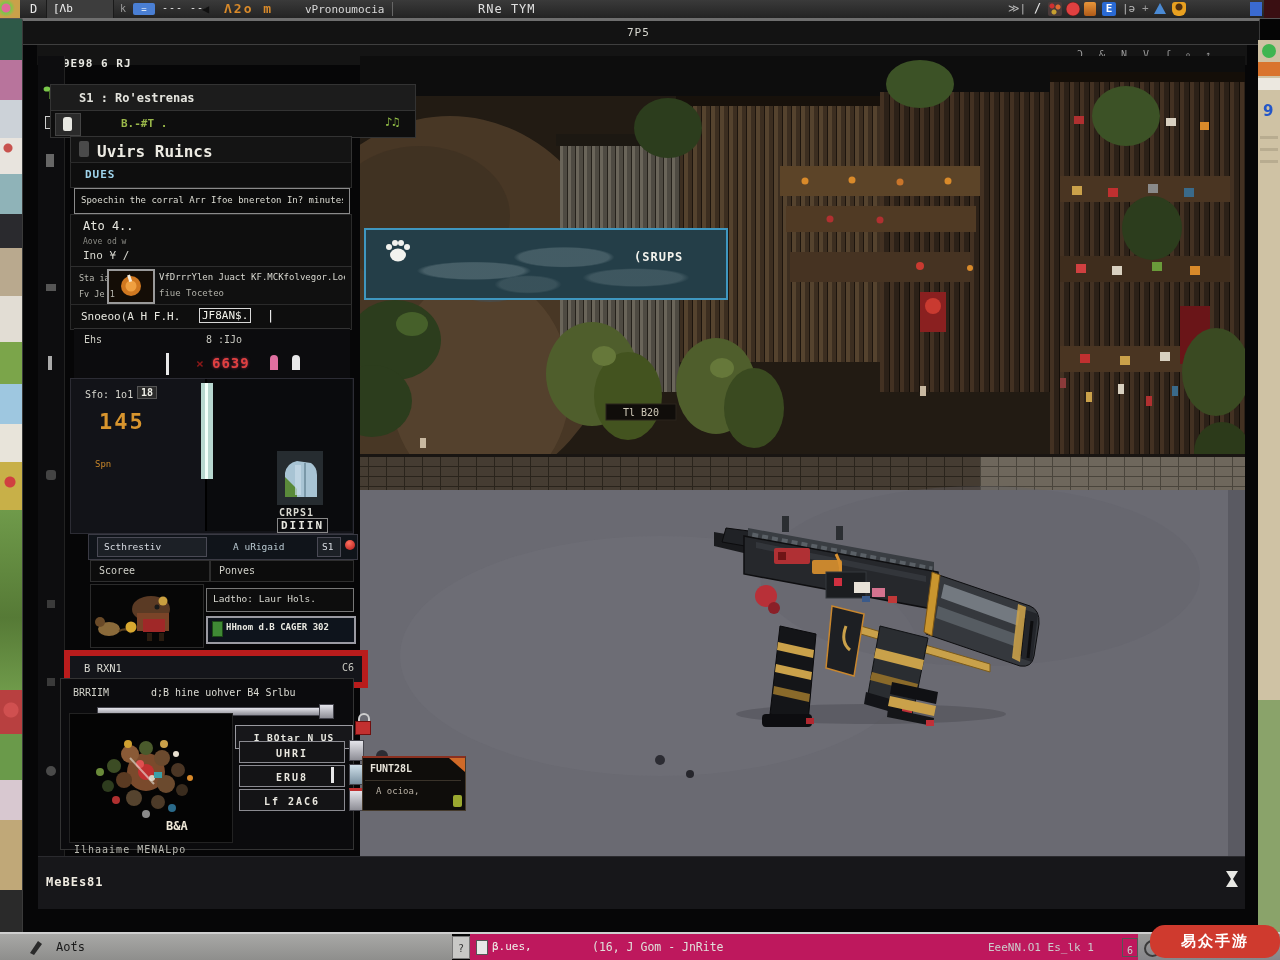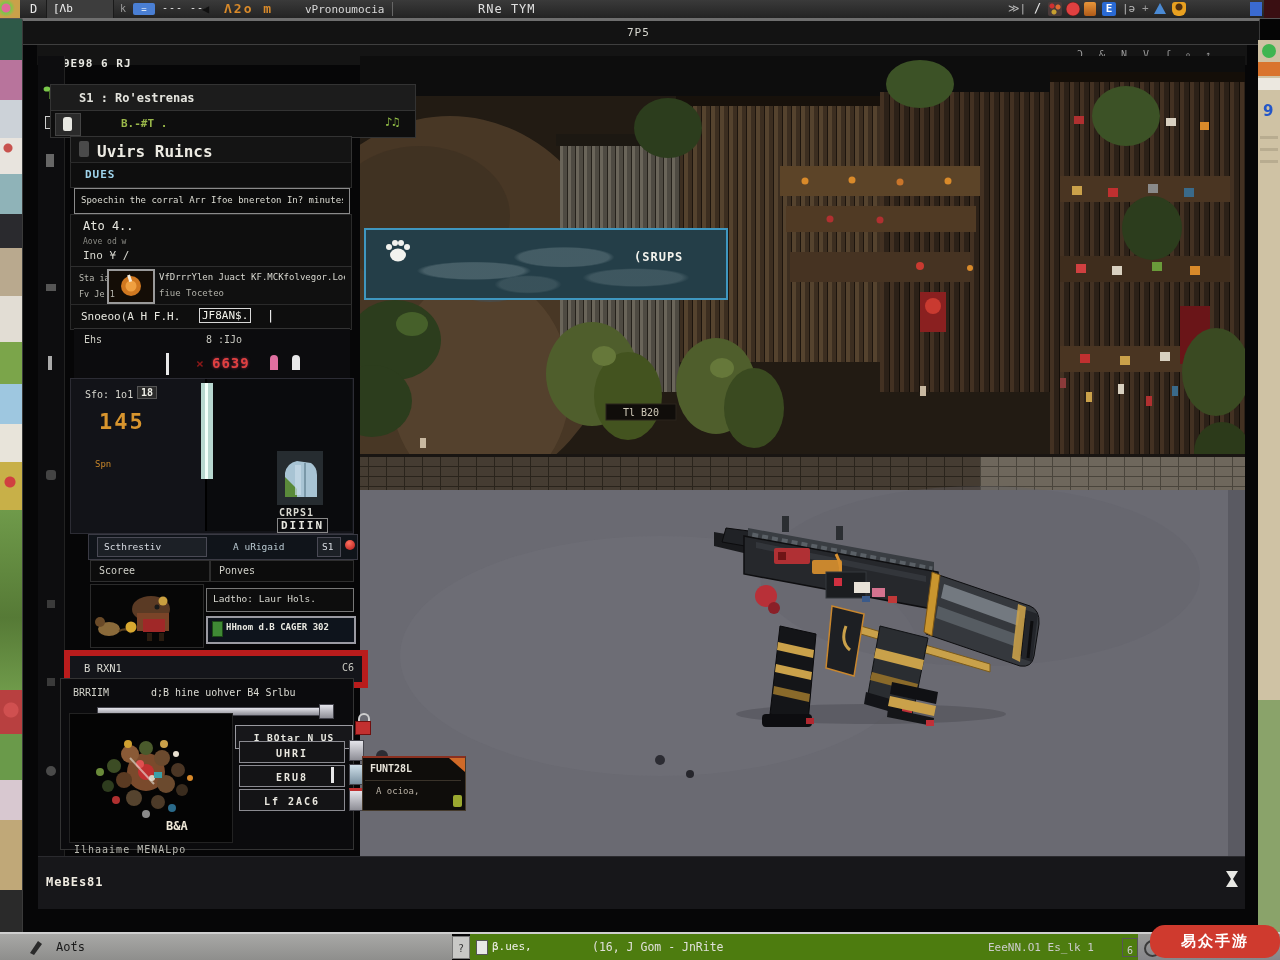--- a/index.html
+++ b/index.html
@@ -536,21 +536,21 @@
   <div class="abs" style="left:0;top:934px;width:1280px;height:26px;z-index:9;">
     <div class="abs" style="left:0;top:0;width:452px;height:26px;background:linear-gradient(180deg,#a8a8a6,#8e8e8c);">
       <svg class="abs" style="left:28px;top:5px;" width="16" height="16" viewBox="0 0 16 16">
         <path d="M2 14 L10 2 L14 5 L6 16 Z" fill="#2a2a2a"></path>
       </svg>
       <span class="t" style="position:absolute;left:56px;top:6px;color:#1a1a1a;font-size:12px;">Aoťs</span>
     </div>
     <div class="abs" style="left:452px;top:2px;width:16px;height:21px;background:#c8c8c6;border:1px solid #777;text-align:center;">
       <span class="t" style="color:#333;font-size:10px;line-height:21px;">?</span>
     </div>
-    <div class="abs" style="left:470px;top:0;width:698px;height:26px;background:#4d7c0f;">
+    <div class="abs" style="left:470px;top:0;width:698px;height:26px;background:#be185d;">
       <div class="abs" style="left:6px;top:6px;width:10px;height:13px;background:#e8e8e8;border:1px solid #555;"></div>
       <span class="t" style="position:absolute;left:22px;top:6px;color:#f0f0ea;font-size:11px;">β.ues,</span>
       <span class="t" style="position:absolute;left:122px;top:6px;color:#e0e0da;font-size:11.5px;">(16, J Gom - JnRite</span>
       <span class="t" style="position:absolute;left:518px;top:7px;color:#cccccc;font-size:11px;">EeeNN.O1 Es_lk 1</span>
       <div class="abs" style="left:652px;top:4px;width:14px;height:17px;border:1px solid #555;text-align:center;">
         <span class="t" style="color:#ccc;font-size:10px;line-height:17px;">6</span>
       </div>
     </div>
     <div class="abs" style="left:1138px;top:0;width:142px;height:26px;background:linear-gradient(180deg,#9a9a98,#86868a);">
       <div class="abs" style="left:6px;top:6px;width:13px;height:13px;border-radius:50%;border:2px solid #3a3a3a;"></div>

